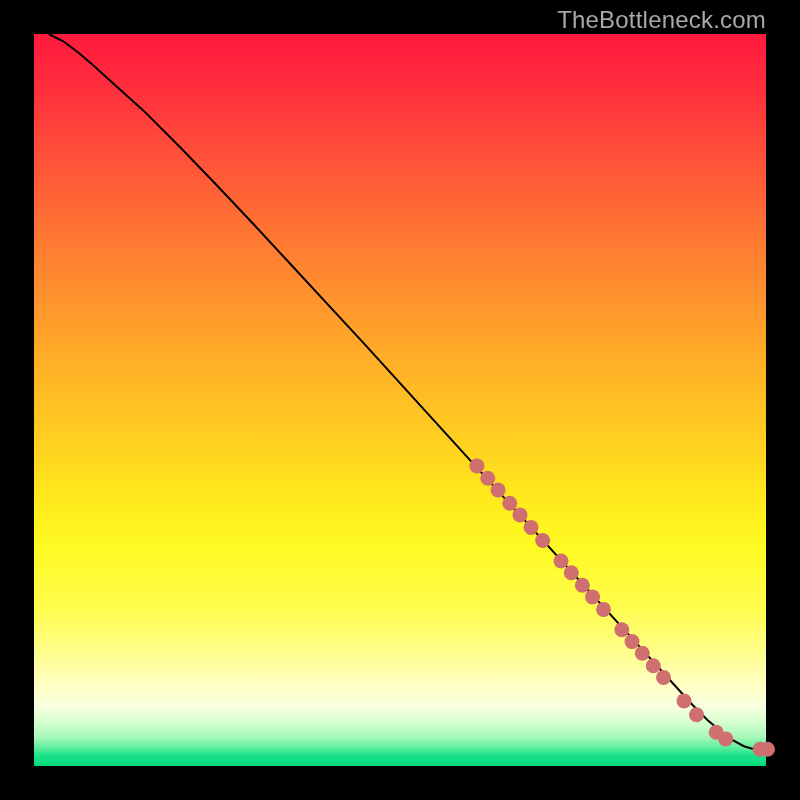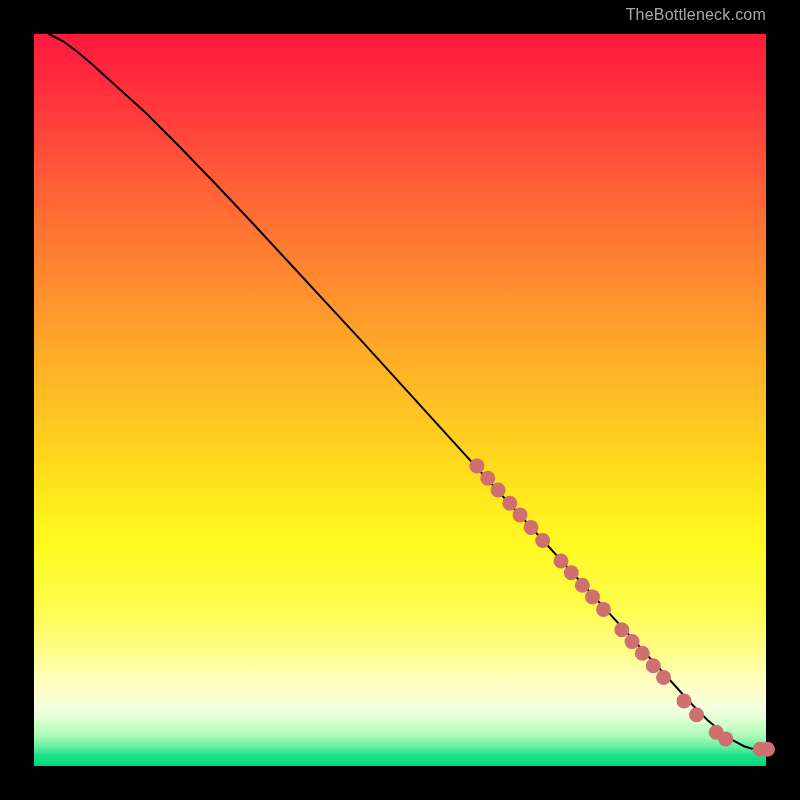--- a/index.html
+++ b/index.html
@@ -44,21 +44,21 @@
       #1de28a 98.5%,
       #00d97a 100%
     );
   }
   .watermark {
     position: absolute;
     top: 6px;
     right: 34px;
     color: #a8a8a8;
     font-family: Arial, Helvetica, sans-serif;
-    font-size: 16px;
+    font-size: 24px;
     letter-spacing: 0.2px;
   }
   svg.curve {
     position: absolute;
     left: 0;
     top: 0;
     width: 732px;
     height: 732px;
     overflow: visible;
   }

